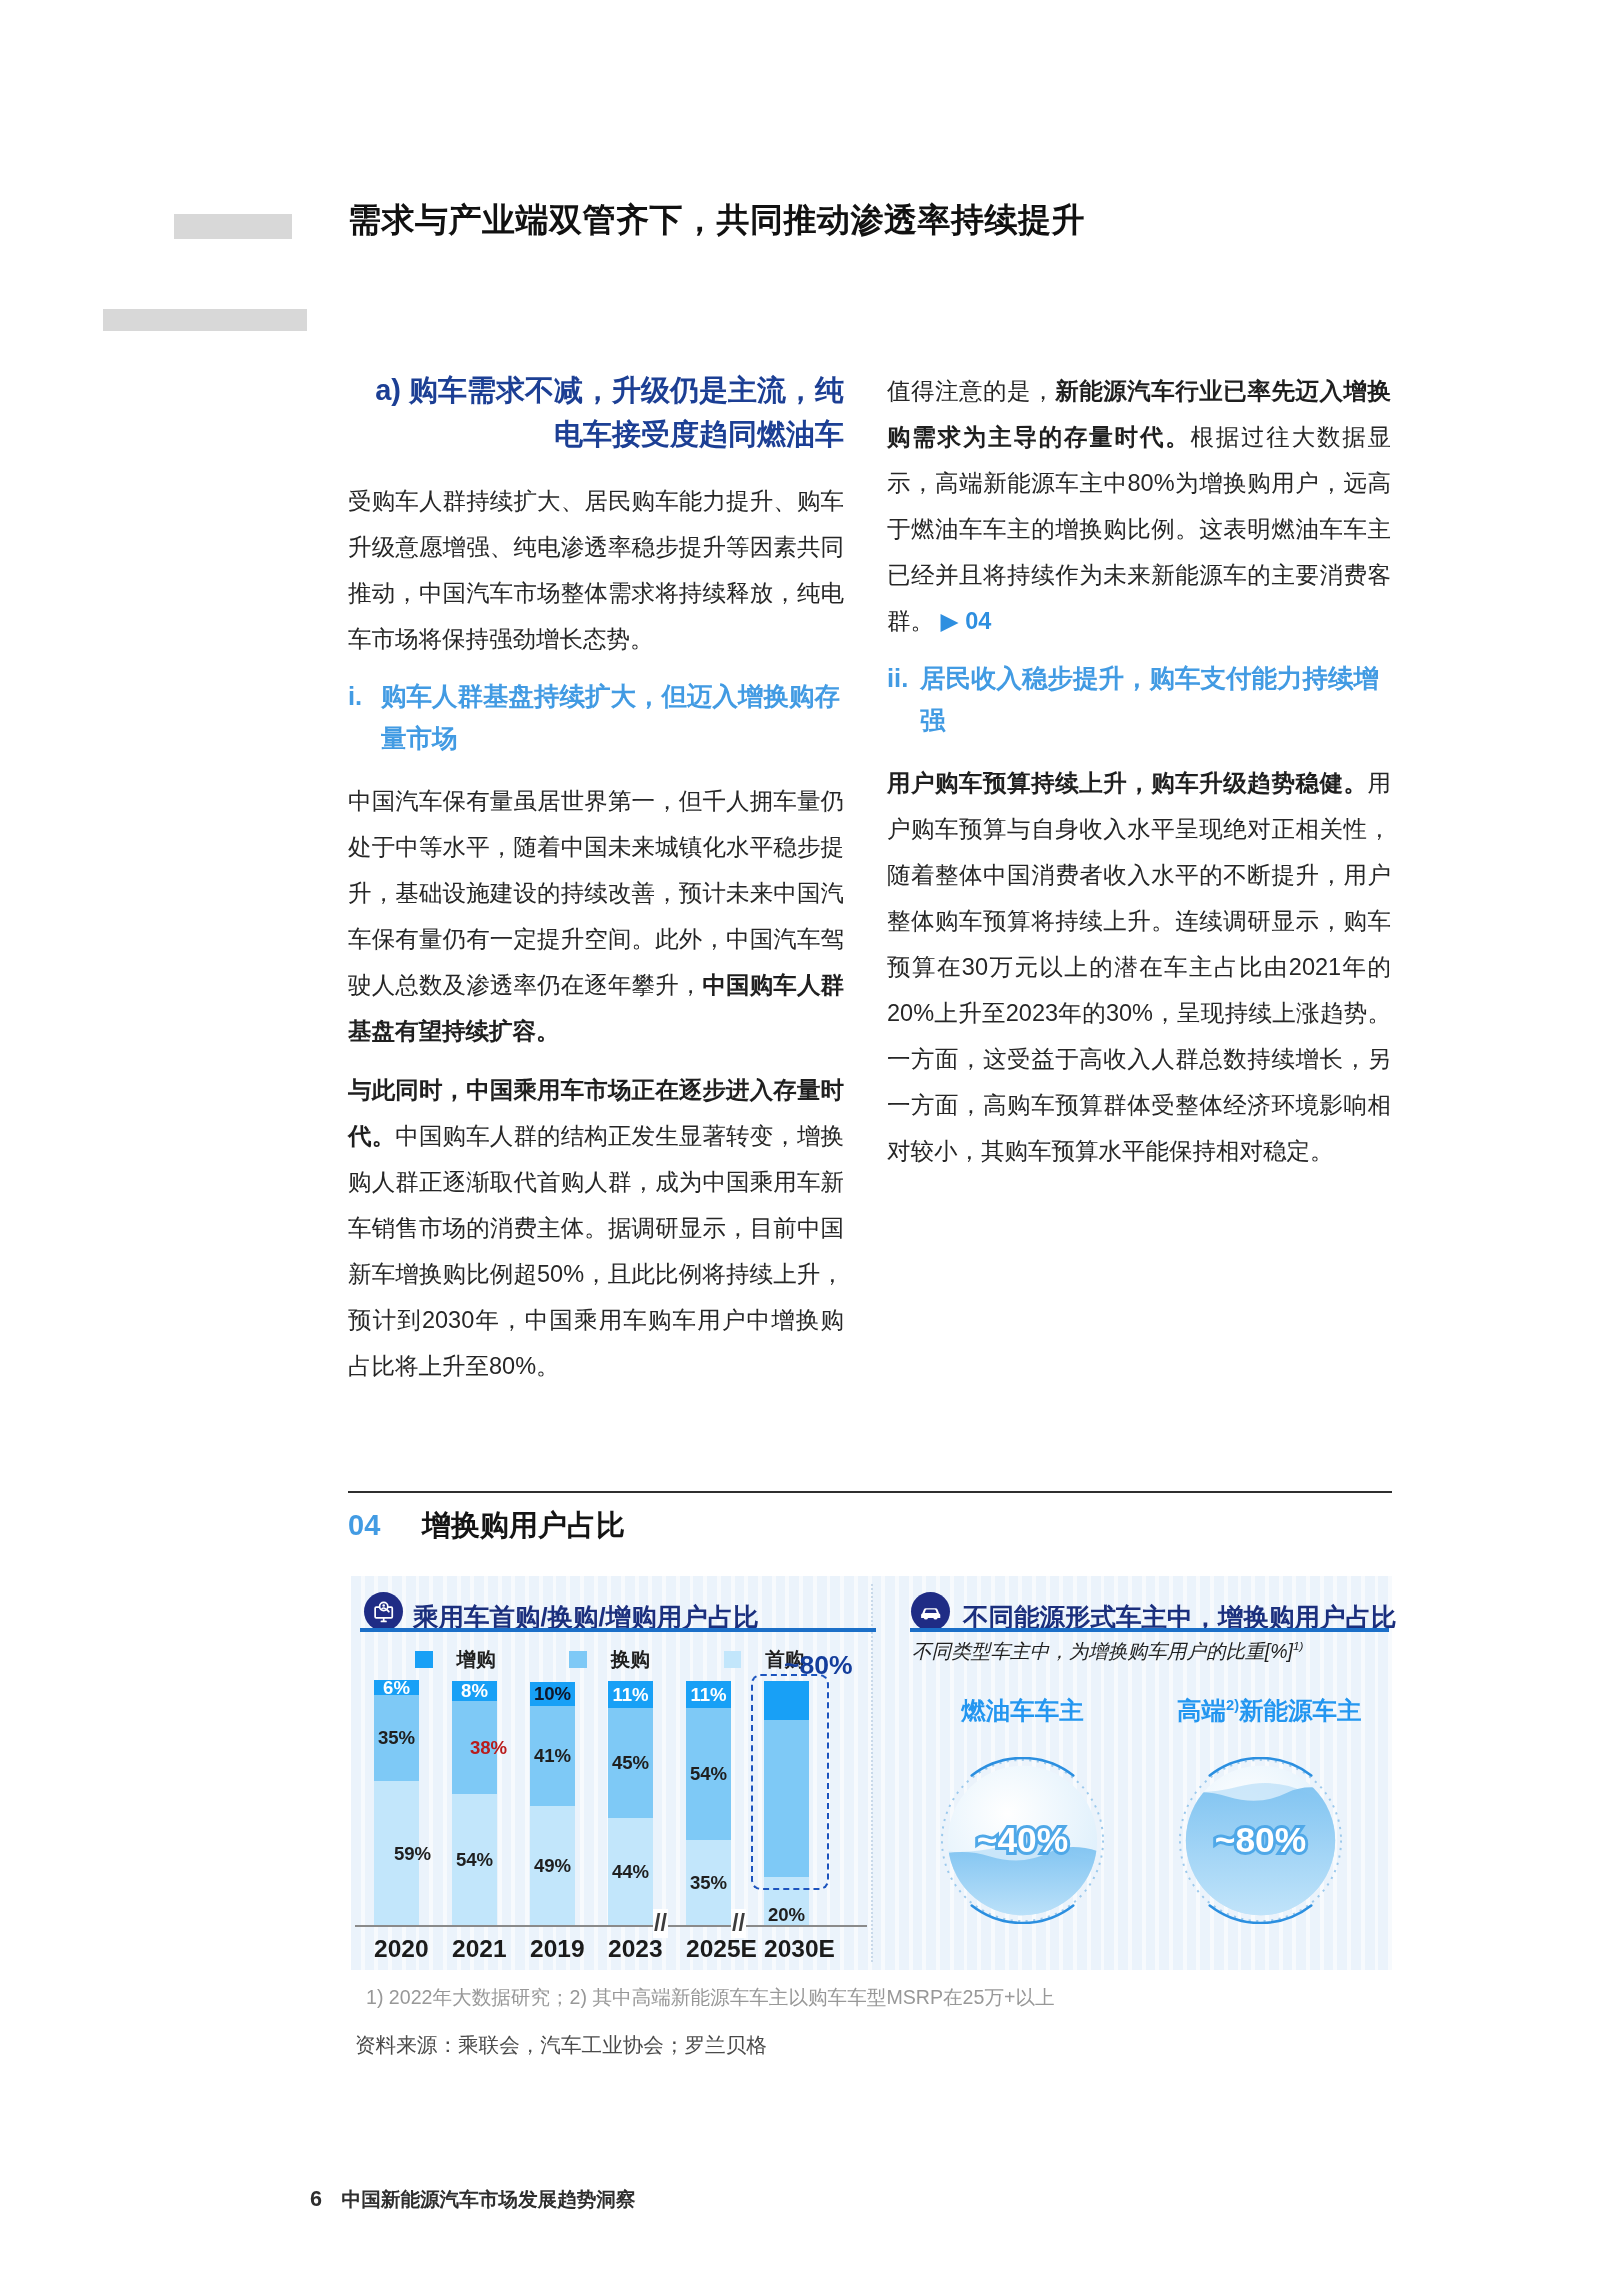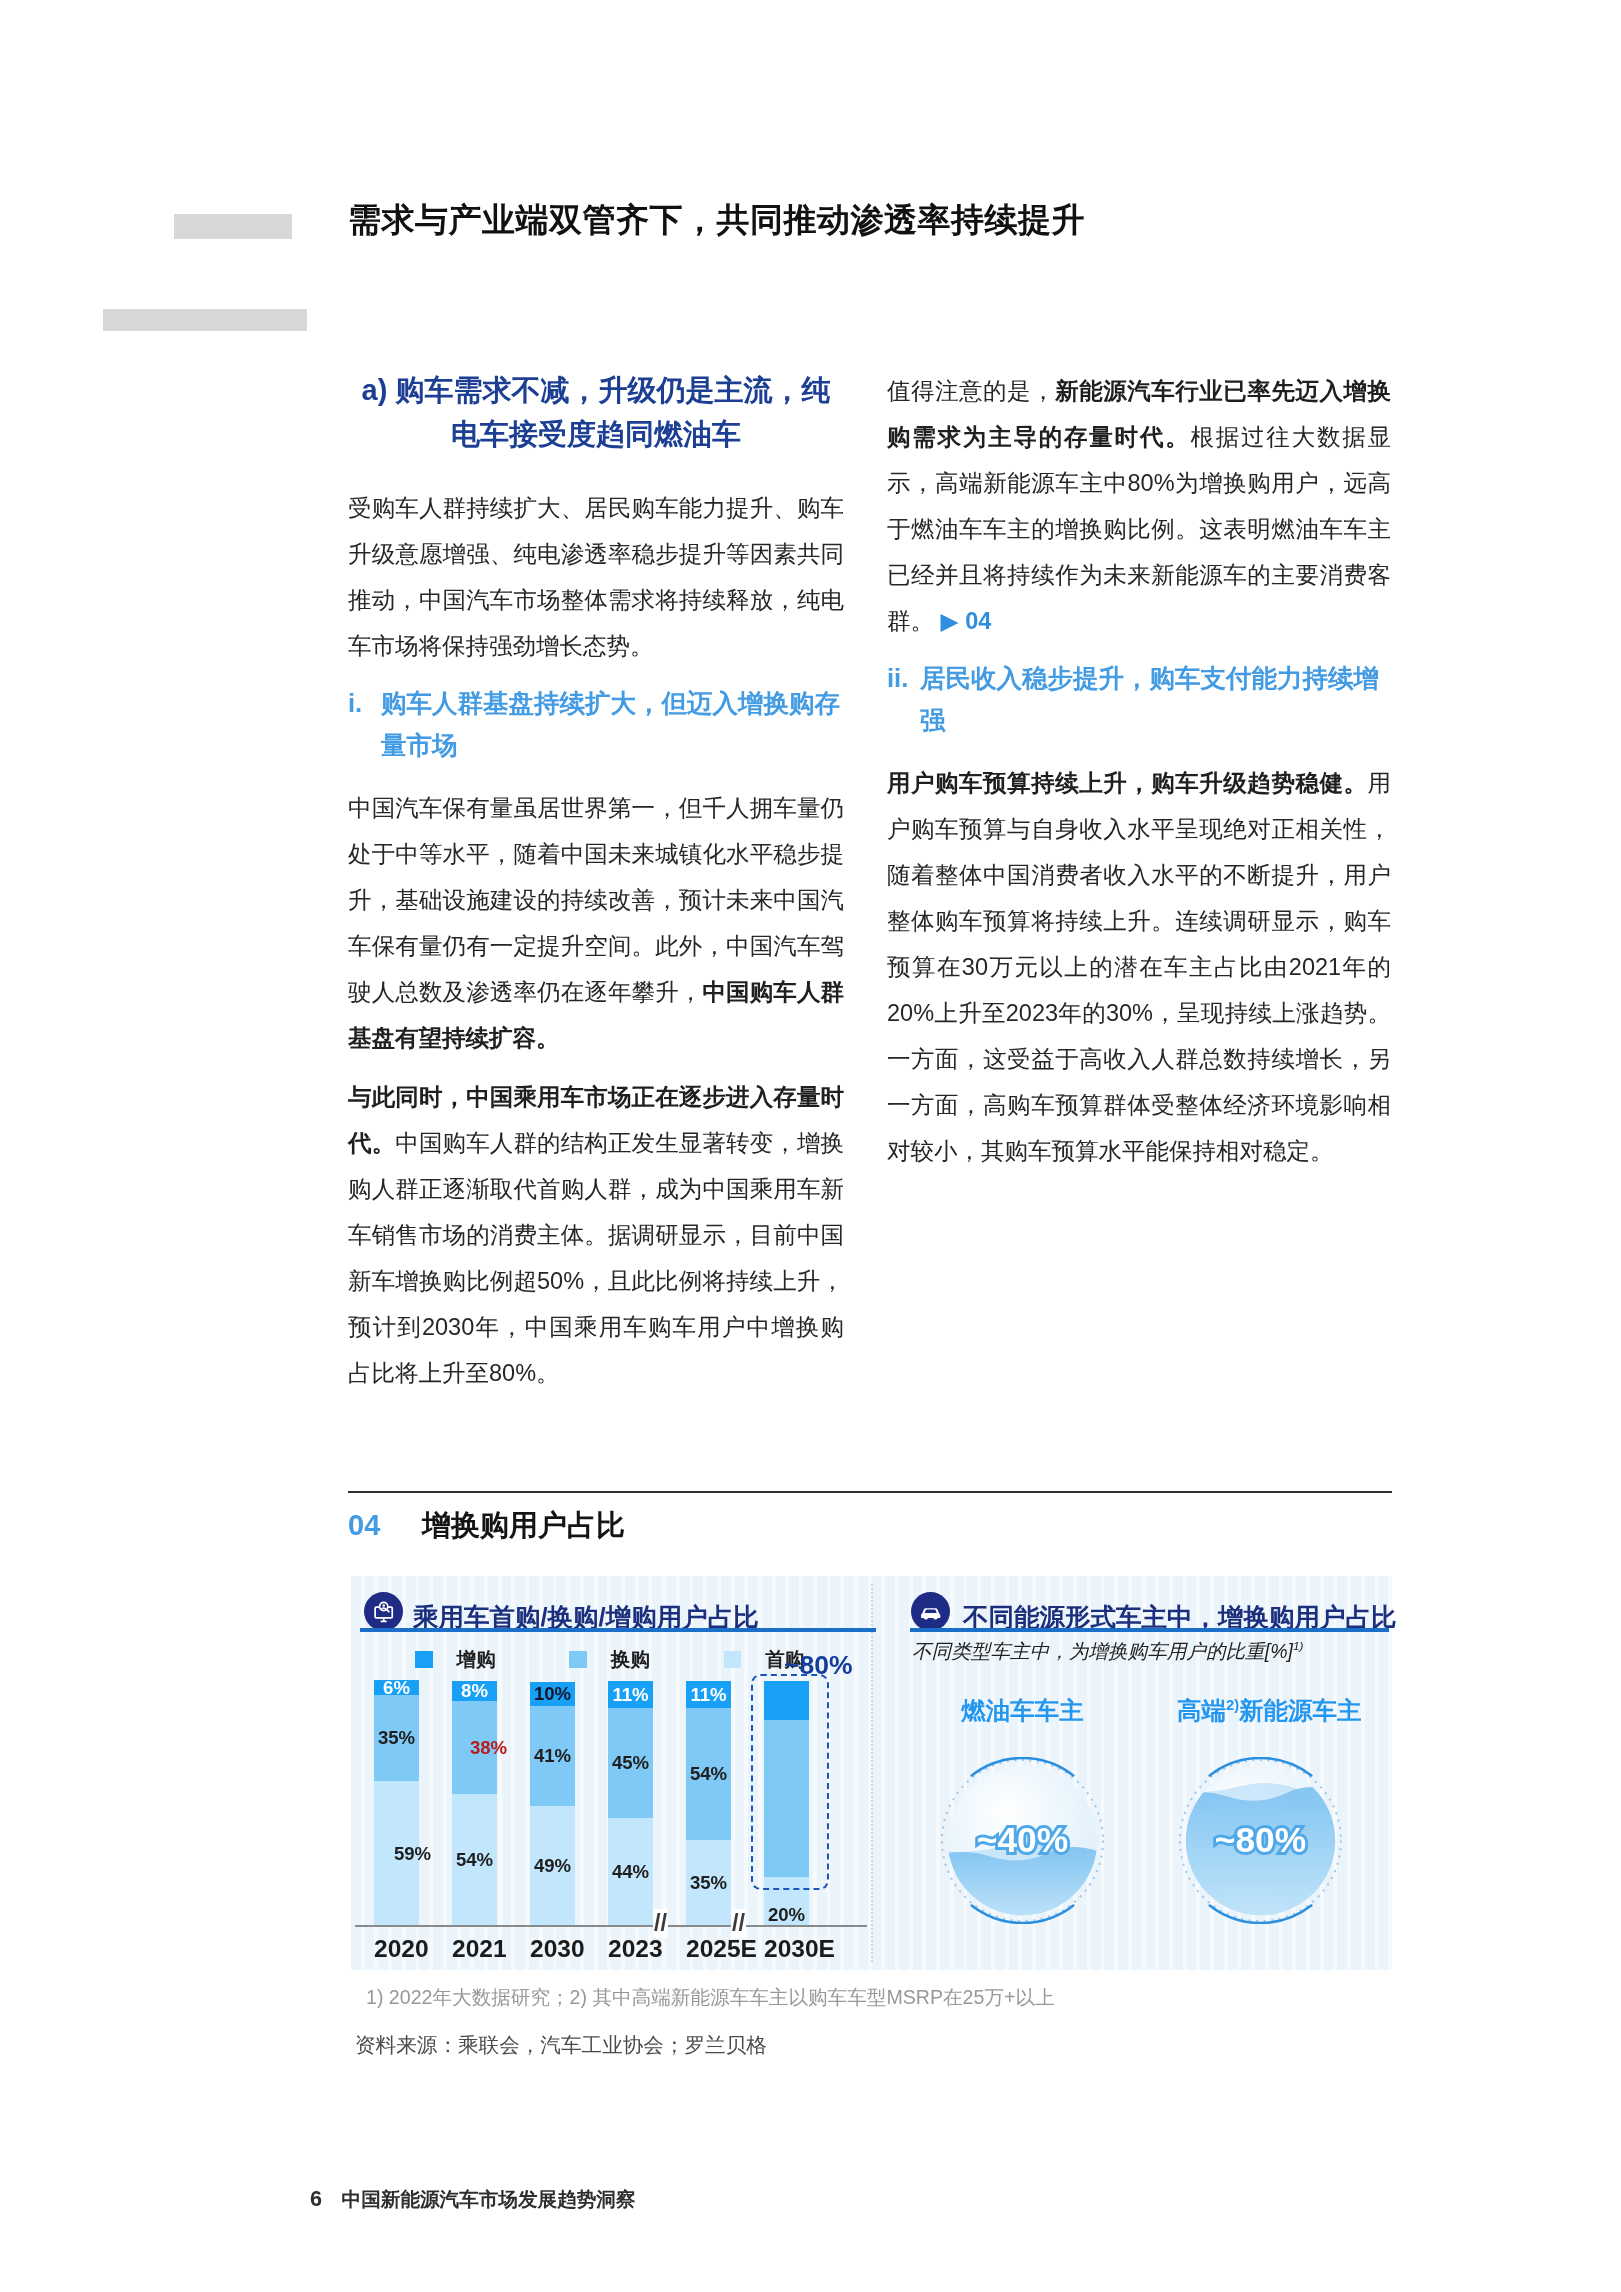--- a/index.html
+++ b/index.html
@@ -5,21 +5,21 @@
   html,body{margin:0;padding:0;background:#e8e8e8;}
   .page{position:relative;width:1621px;height:2293px;background:#ffffff;
         font-family:"Liberation Sans","DejaVu Sans",sans-serif;color:#262626;overflow:hidden;}
   .decor-bar{position:absolute;background:#d8d8d8;}
   .decor-bar.b1{left:174px;top:214px;width:118px;height:24.5px;}
   .decor-bar.b2{left:103px;top:309px;width:204px;height:21.6px;}
   .page-title{position:absolute;left:348px;top:198px;font-size:33px;font-weight:bold;color:#111;letter-spacing:0.5px;}
   .col{position:absolute;top:368px;text-align:justify;text-justify:inter-ideograph;}
   .col.left{left:348px;width:496px;}
   .col.right{left:887px;width:504px;}
-  .h-a{font-size:29px;line-height:44px;font-weight:bold;color:#1c3f94;margin:0 0 29px 0;text-align:center;}
+  .h-a{font-size:29px;line-height:44px;font-weight:bold;color:#1c3f94;margin:0 0 22px 0;text-align:right;}
   .col p{margin:0 0 12.7px 0;font-size:23.5px;line-height:46px;}
   .h-sub{display:flex;font-size:25.5px;line-height:42px;font-weight:bold;color:#429be3;margin:7.8px 0 19.6px 0;text-align:left;}
   .h-sub .marker{flex:0 0 33px;}
   .h-sub .txt{flex:1;}
   b{font-weight:bold;color:#1f1f1f;}
   .ref-04{color:#2e8fe0;font-weight:bold;white-space:nowrap;}
   .rule{position:absolute;left:348px;top:1491px;width:1044px;height:2px;background:#2f2f2f;}
   .ex-head{position:absolute;left:348px;top:1506px;font-size:29px;font-weight:bold;}
   .ex-num{color:#429be3;display:inline-block;width:74px;}
   .ex-title{color:#141414;}
@@ -194,21 +194,21 @@
           <span class="bar-label" style="color: rgb(31, 31, 31);">20%</span>
         </div>
       </div>
     </div>
   <div class="x-axis-line"></div>
   <span class="axis-break br1">//</span>
   <span class="axis-break br2">//</span>
   <div class="x-labels">
       <div class="x-label">2020</div>
       <div class="x-label">2021</div>
-      <div class="x-label">2030</div>
+      <div class="x-label">2019</div>
       <div class="x-label">2023</div>
       <div class="x-label">2025E</div>
       <div class="x-label">2030E</div>
     </div>
   <div class="dash-box"></div>
   <div class="dash-label">~80%</div>
 
   <div class="box-icon right-i">
     <svg width="27.4" height="27.4" viewBox="0 0 24 24">
       <path fill="#ffffff" d="M4.6 13.6l1.4-3.5q.5-1.2 1.7-1.2h8.6q1.2 0 1.7 1.2l1.4 3.5q1 .3 1 1.3v2.6h-2.3a2 2 0 0 1-3.8 0h-4.6a2 2 0 0 1-3.8 0H3.6v-2.6q0-1 1-1.3zm2.1-.4h10.6l-1-2.6q-.2-.5-.8-.5H8.5q-.6 0-.8.5z"></path>

